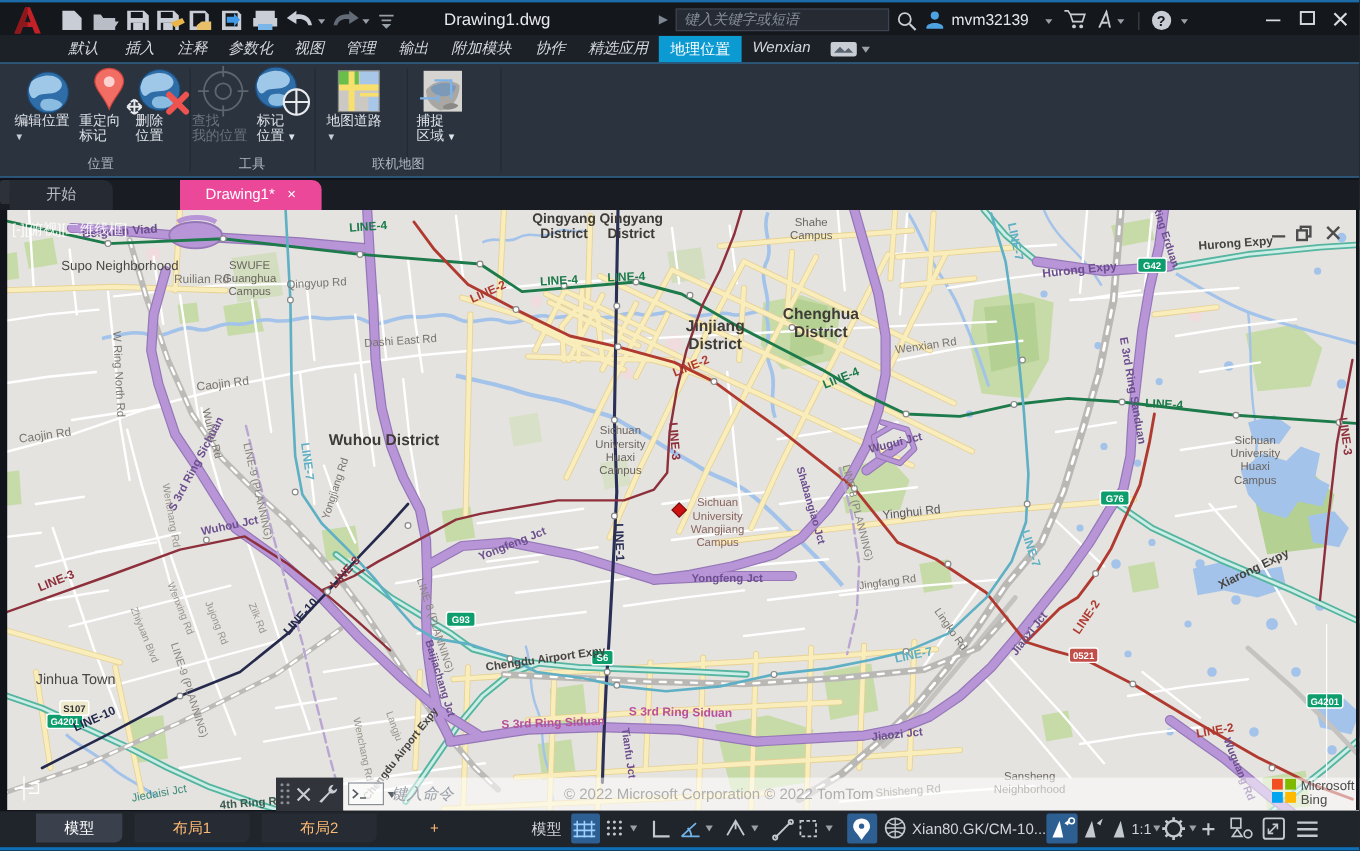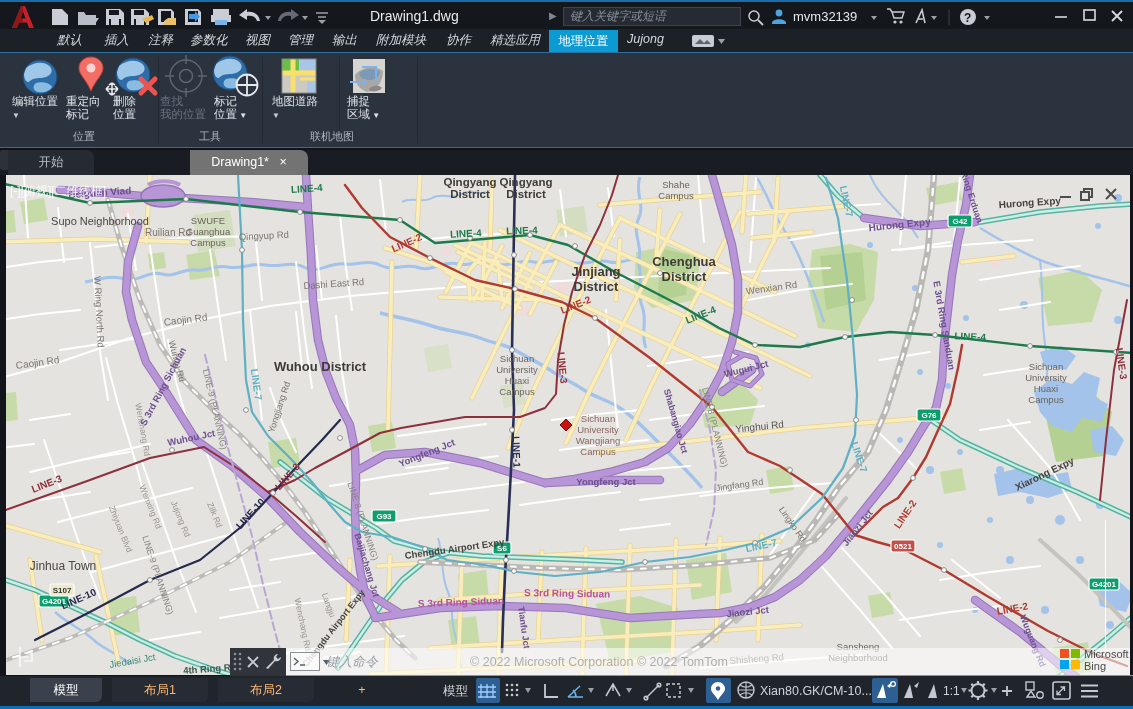--- a/index.html
+++ b/index.html
@@ -20,21 +20,21 @@
 #ribbon{position:absolute;left:0;top:52px;width:1133px;height:96px;background:#2b333f;border-top:1px solid #2f6f9f;border-bottom:1px solid #2f6f9f;}
 #ribbon .sep{position:absolute;top:4px;width:1px;height:86px;background:#222a34;}
 .plabel{position:absolute;top:76px;font-size:11px;color:#aeb6c0;text-align:center;}
 .btxt{position:absolute;font-size:11.5px;color:#dfe3e8;text-align:left;line-height:13px;}
 .btxt.dis{color:#6a737e;}
 .dda{font-size:8px;color:#c8cdd3;}
 
 #doctabs{position:absolute;left:0;top:150px;width:1133px;height:25px;background:#191d23;}
 .dtab{position:absolute;top:0;height:25px;color:#b8bec6;font-size:12.5px;text-align:center;line-height:25px;}
 #dtab1{left:8px;width:86px;background:#262b33;border-radius:0 8px 0 0;}
-#dtab2{left:150px;width:118px;background:#737373;color:#fff;border-radius:0 8px 0 0;margin-left:40px;}
+#dtab2{left:150px;width:118px;background:#ec4899;color:#fff;border-radius:0 8px 0 0;}
 #dtabplus{left:277px;top:3px;width:24px;height:20px;background:#2c313a;color:#c6cbd2;text-align:center;line-height:20px;font-size:14px;border-radius:3px;}
 
 #map{position:absolute;left:0;top:175px;width:1133px;height:500px;background:#e4e3df;overflow:hidden;}
 #mapsvg{position:absolute;left:0;top:0;}
 #vplabel{position:absolute;left:10px;top:8px;color:rgba(255,255,255,0.9);font-size:12px;}
 
 #cmdbar{position:absolute;left:230px;top:648px;width:903px;height:28px;}
 #cmdgrip{position:absolute;left:0;top:0;width:56px;height:28px;background:#31353b;}
 #cmdmain{position:absolute;left:56px;top:0;width:847px;height:28px;background:rgba(255,255,255,0.55);}
 #cmdbox{position:absolute;left:4px;top:4px;width:30px;height:19px;border:1px solid #8a8f96;background:rgba(255,255,255,0.6);}
@@ -117,21 +117,21 @@
     <div class="mtab" style="left:104px">插入</div>
     <div class="mtab" style="left:148px">注释</div>
     <div class="mtab" style="left:190px">参数化</div>
     <div class="mtab" style="left:245px">视图</div>
     <div class="mtab" style="left:288px">管理</div>
     <div class="mtab" style="left:332px">输出</div>
     <div class="mtab" style="left:376px">附加模块</div>
     <div class="mtab" style="left:446px">协作</div>
     <div class="mtab" style="left:490px">精选应用</div>
     <div id="mtab-active">地理位置</div>
-    <div class="mtab" style="left:627px">Jujong</div>
+    <div class="mtab" style="left:627px">Wenxian</div>
     <svg style="position:absolute;left:692px;top:5px" width="34" height="14" viewBox="0 0 34 14">
       <rect x="0" y="1" width="22" height="12" rx="2" fill="#c8cdd3"></rect>
       <path d="M3 10 L8 5 L12 9 L15 6 L19 10 Z" fill="#5a6470"></path>
       <path d="M26 5 L33 5 L29.5 10 Z" fill="#9aa0a8"></path>
     </svg>
   </div>
   <div id="ribbon">
     <div class="sep" style="left:158px"></div>
     <div class="sep" style="left:262px"></div>
     <div class="sep" style="left:339px"></div>

